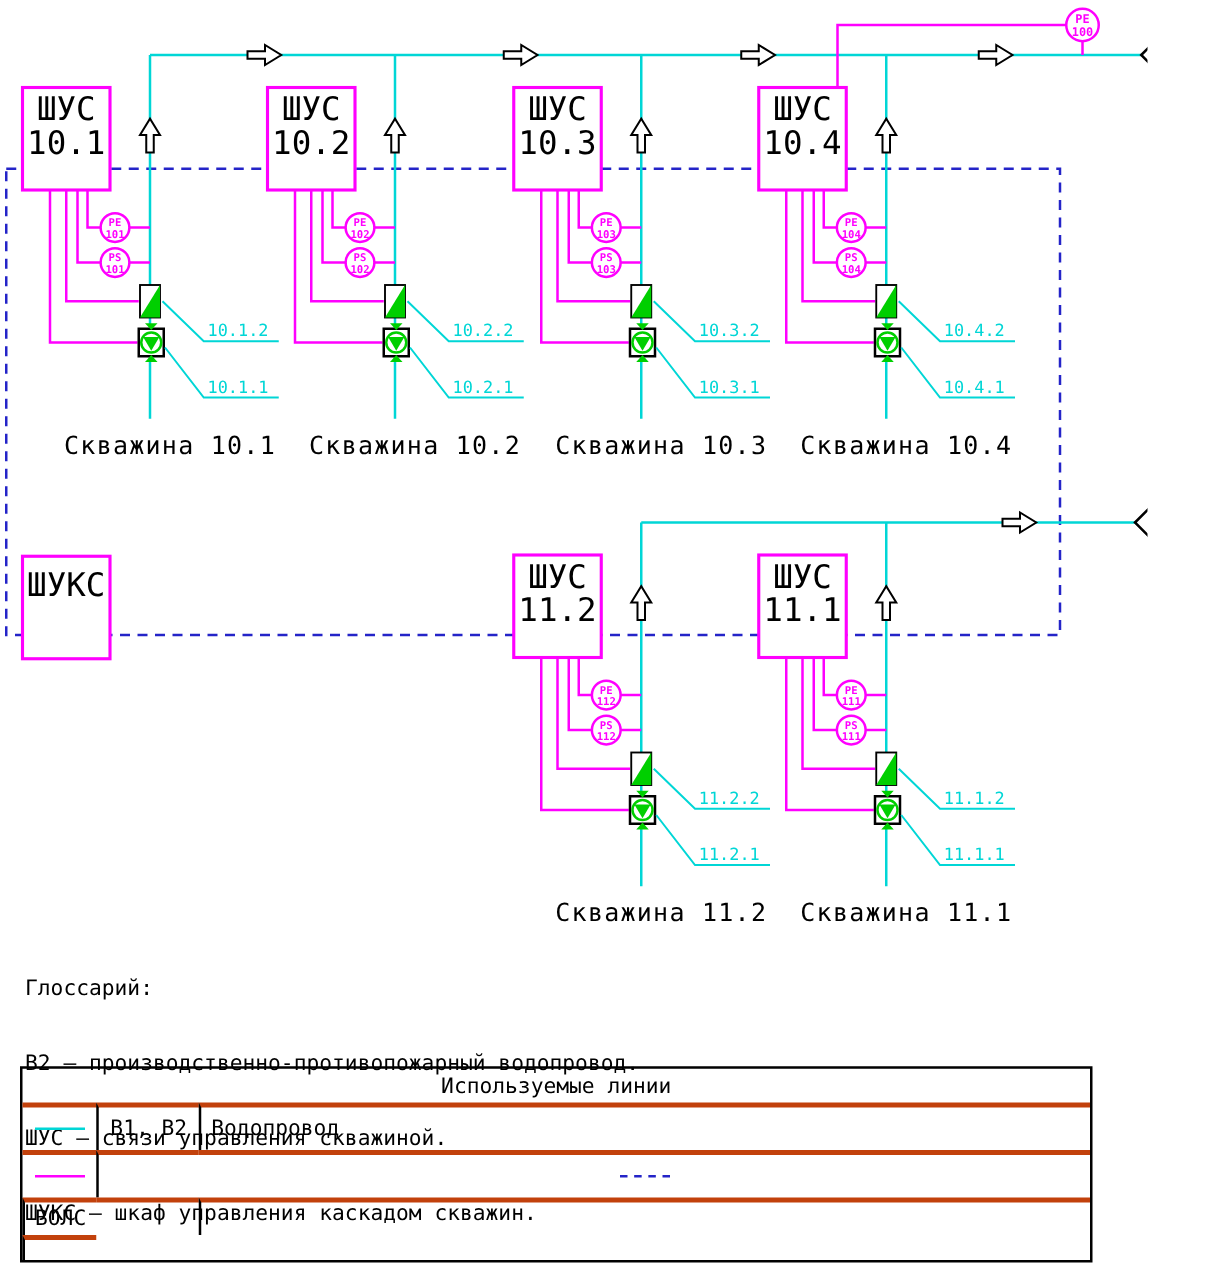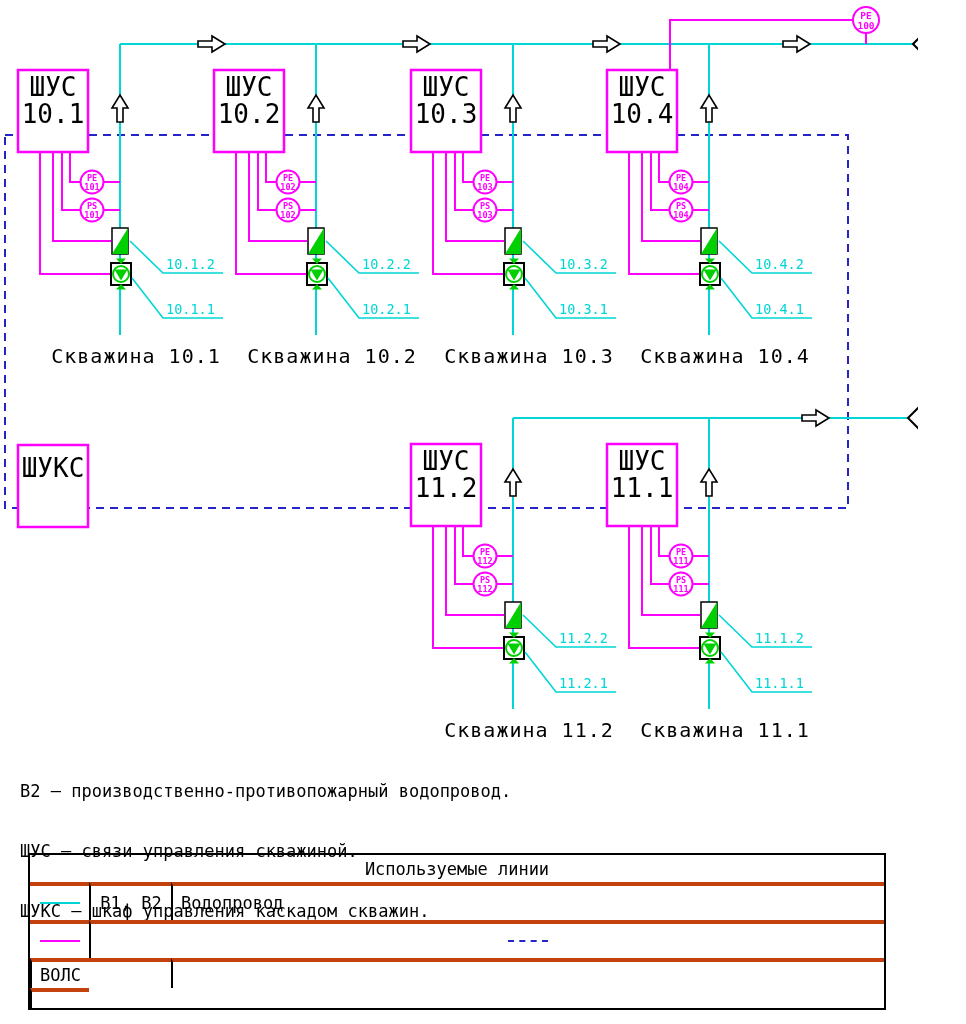--- a/index.html
+++ b/index.html
@@ -25,21 +25,21 @@
   .leader  {stroke:var(--pipe);stroke-width:1.6;fill:none;}
   .tag     {fill:var(--pipe);font-size:13.5px;}
   .boxtxt  {fill:#000;font-size:26px;text-anchor:middle;}
   .welltxt {fill:#000;font-size:20px;text-anchor:middle;letter-spacing:1px;}
   .diamond {fill:#fff;stroke:#000;stroke-width:2;}
   .diatxt  {fill:#000;font-size:21px;text-anchor:middle;}
   .arrow   {fill:#fff;stroke:#000;stroke-width:1.6;}
   
   .glossary{position:absolute;left:20px;top:741px;font-size:17px;line-height:20px;white-space:pre;}
   
-  .legend{position:absolute;left:28px;top:853px;width:858px;box-sizing:border-box;
+  .legend{position:absolute;left:16px;top:853px;width:858px;box-sizing:border-box;
           border:2px solid #000;display:grid;grid-template-columns:59px 82px 1fr;
           grid-template-rows:27px 38px 38px 30px 20px;font-size:17px;}
   .lg-title{grid-column:1/4;display:flex;align-items:center;justify-content:center;}
   .lg-cell{border-top:4px solid #c2410c;display:flex;align-items:center;box-sizing:border-box;}
   .lg-c1{justify-content:center;}
   .lg-c2{border-left:2px solid #000;justify-content:center;}
   .lg-c3{border-left:2px solid #000;padding-left:8px;}
   .ls{width:40px;height:0;}
   .ls-pipe {border-top:2px solid var(--pipe);}
   .ls-ctl  {border-top:2px solid var(--control);}
@@ -327,20 +327,21 @@
     <polygon class="diamond" points="913,44 935,22 957,44 935,66"></polygon>
     <text class="diatxt" x="935" y="51">В2</text>
   </g>
   <g>
     <polygon class="diamond" points="908,418 930,396 952,418 930,440"></polygon>
     <text class="diatxt" x="930" y="425">В1</text>
   </g>
 </svg>
 
 <div class="glossary">
+  <div>Глоссарий:</div>
   <div>В2 – производственно-противопожарный водопровод.</div>
   <div>ШУС – связи управления скважиной.</div>
   <div>ШУКС – шкаф управления каскадом скважин.</div>
 </div>
 
 <div class="legend">
   <div class="lg-title">Используемые линии</div>
 
   <div class="lg-cell lg-c1">
         <div class="ls ls-pipe"></div>

